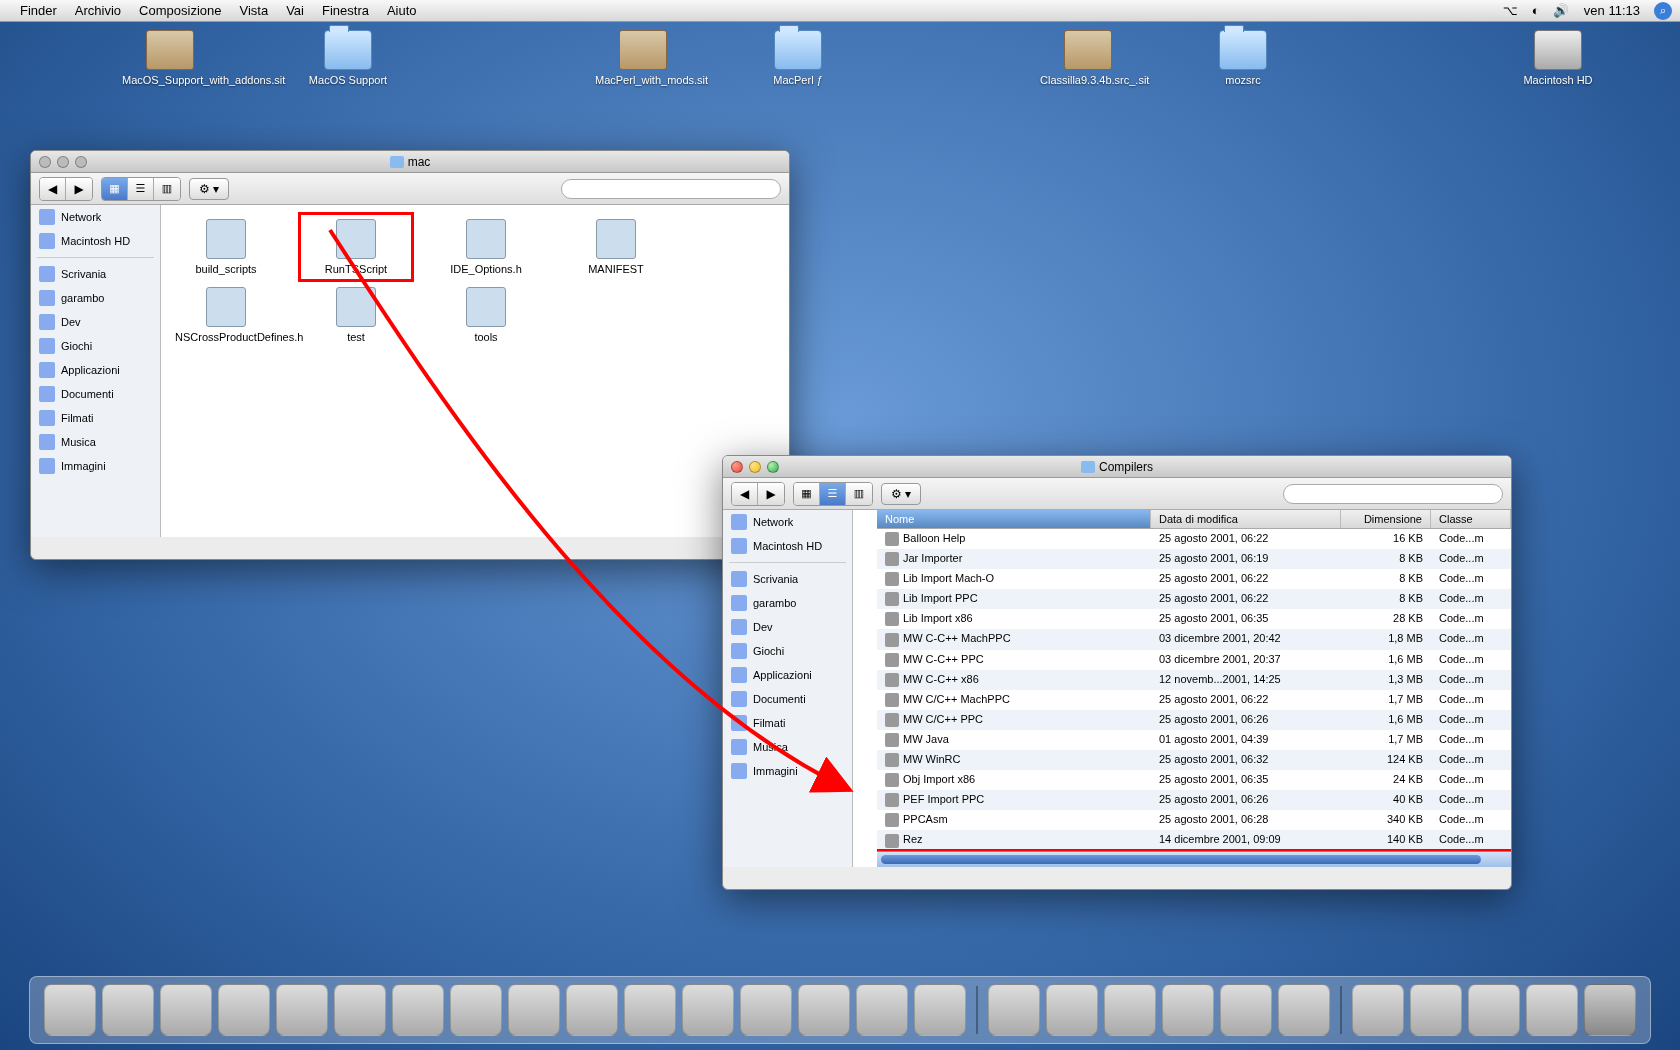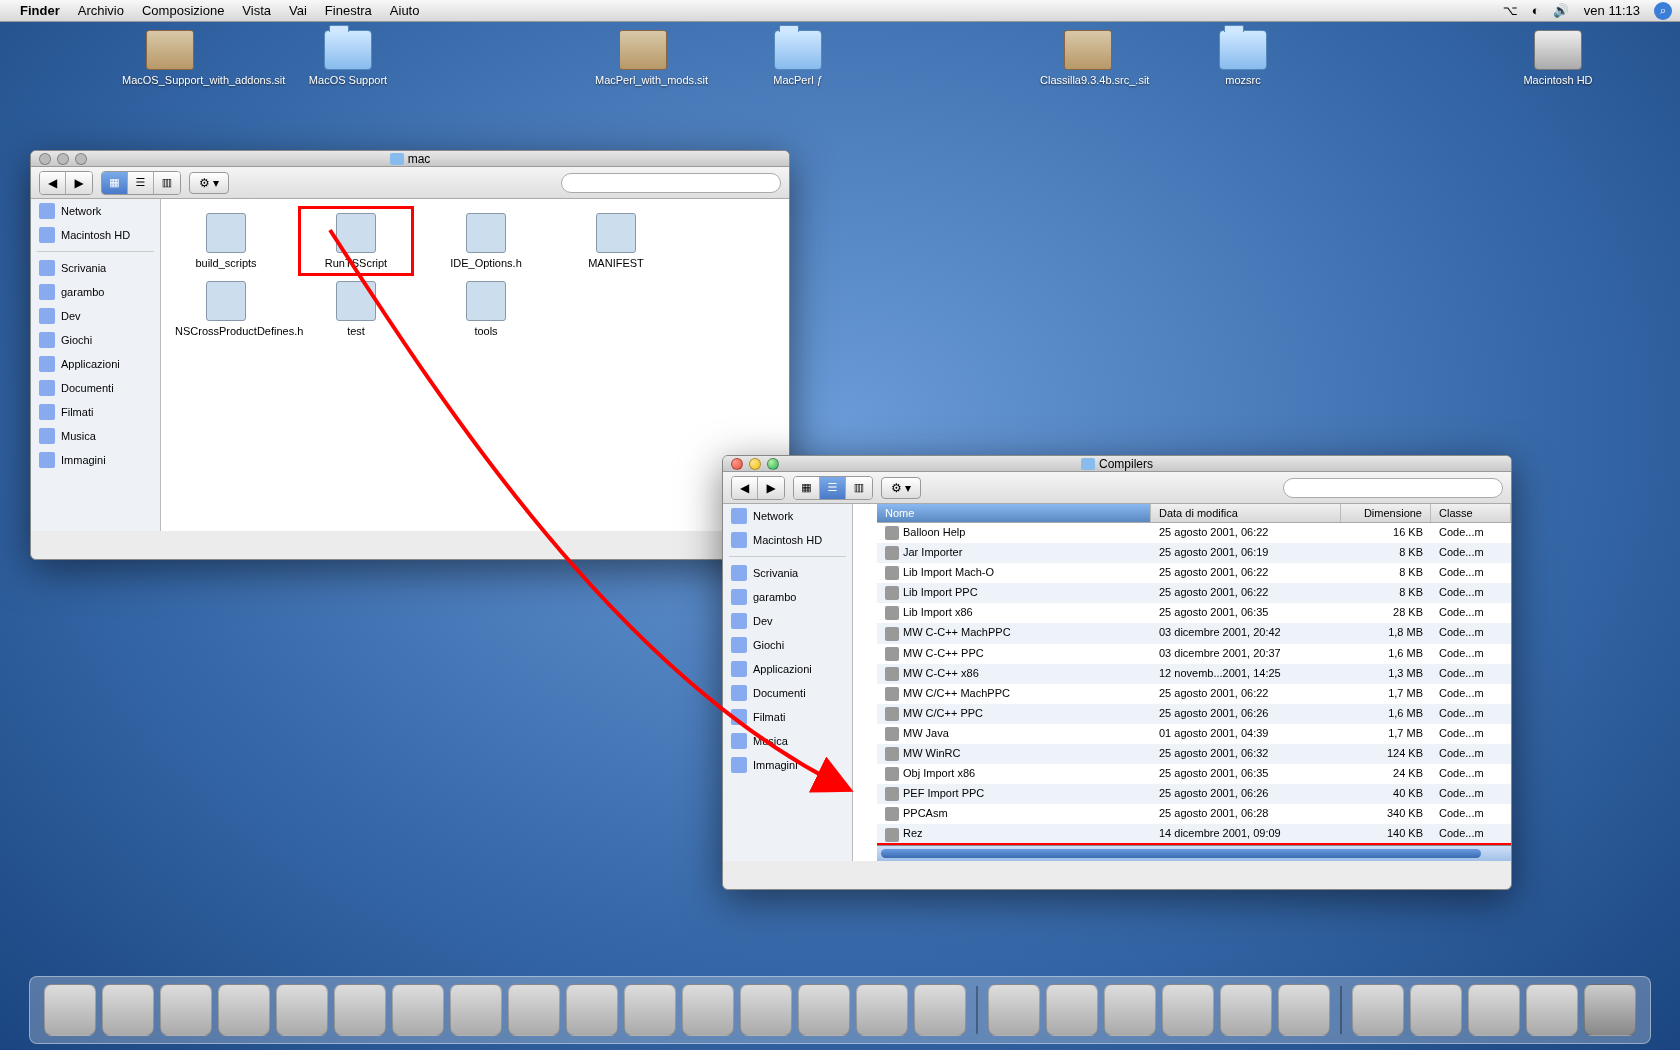--- a/index.html
+++ b/index.html
@@ -2,35 +2,35 @@
 <html><head>
 <meta charset="utf-8">
 <style>
 * { margin: 0; padding: 0; box-sizing: border-box; font-family: "Lucida Grande", sans-serif; }
 body { width: 1680px; height: 1050px; background: radial-gradient(ellipse at 50% 40%, #6a9bd8 0%, #3668a8 60%, #1a4580 100%); overflow: hidden; position: relative; }
 
 
 .menubar { position: absolute; top: 0; left: 0; right: 0; height: 22px; background: linear-gradient(#f8f8f8,#d8d8d8); border-bottom: 1px solid #999; display: flex; align-items: center; font-size: 13px; padding: 0 8px; }
 .menubar .apple { font-size: 14px; margin-right: 12px; }
 .menubar .menu-item { margin-right: 18px; cursor: default; }
-.menubar .menu-item.bold { font-weight: bold; }
+.menubar .menu-item.bold { font-weight: normal; }
 .menubar .right { margin-left: auto; display: flex; align-items: center; gap: 14px; }
 .menubar .spotlight { width: 18px; height: 18px; background: #3b7ed8; border-radius: 9px; display: flex; align-items: center; justify-content: center; color: white; font-size: 11px; }
 
 
 .desktop-icon { position: absolute; width: 96px; text-align: center; color: white; font-size: 11px; text-shadow: 0 1px 2px rgba(0,0,0,.7); }
 .desktop-icon .ic { width: 48px; height: 40px; margin: 0 auto 4px; }
 .folder-ic { background: linear-gradient(#cfe8ff,#88bbee); border-radius: 4px; border: 1px solid #5588bb; position: relative; }
 .folder-ic::before { content:''; position: absolute; top:-6px; left:4px; width:18px; height:6px; background:#cfe8ff; border-radius:2px 2px 0 0; border:1px solid #5588bb; border-bottom:none; }
 .sit-ic { background: linear-gradient(#d8c8a8,#b89868); border-radius: 3px; border: 1px solid #886644; }
 .hd-ic { background: linear-gradient(#eee,#aaa); border-radius: 4px; border: 1px solid #777; }
 
 
 .finder { position: absolute; background: #ececec; border: 1px solid #888; border-radius: 6px; box-shadow: 0 10px 40px rgba(0,0,0,.5); overflow: hidden; }
-.finder .titlebar { height: 16px; background: linear-gradient(#e8e8e8,#c8c8c8); border-bottom: 1px solid #999; display: flex; align-items: center; position: relative; }
+.finder .titlebar { height: 22px; background: linear-gradient(#e8e8e8,#c8c8c8); border-bottom: 1px solid #999; display: flex; align-items: center; position: relative; }
 .traffic { position: absolute; left: 8px; display: flex; gap: 6px; }
 .traffic span { width: 12px; height: 12px; border-radius: 6px; border: 1px solid rgba(0,0,0,.3); }
 .tl-close { background: radial-gradient(circle at 30% 30%,#ff9a8a,#e74c3c); }
 .tl-min { background: radial-gradient(circle at 30% 30%,#ffe08a,#f1c40f); }
 .tl-max { background: radial-gradient(circle at 30% 30%,#b8f0a0,#27ae60); }
 .tl-inactive span { background: #bbb !important; }
 .titlebar .wtitle { margin: 0 auto; font-size: 12px; display: flex; align-items: center; gap: 4px; }
 .titlebar .wtitle .mini-folder { width: 14px; height: 12px; background:#88bbee; border-radius:2px; }
 
 .toolbar { height: 32px; background: linear-gradient(#f5f5f5,#dedede); border-bottom: 1px solid #aaa; display: flex; align-items: center; padding: 0 8px; gap: 8px; }

